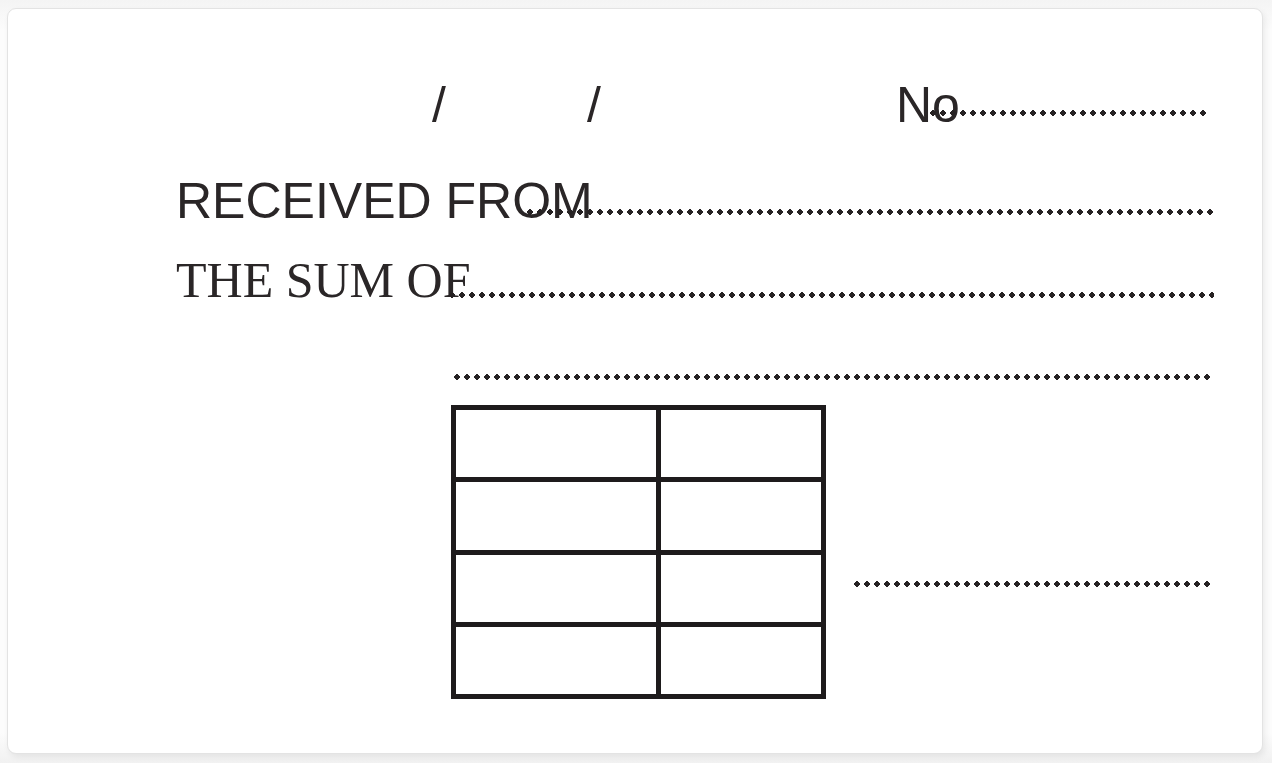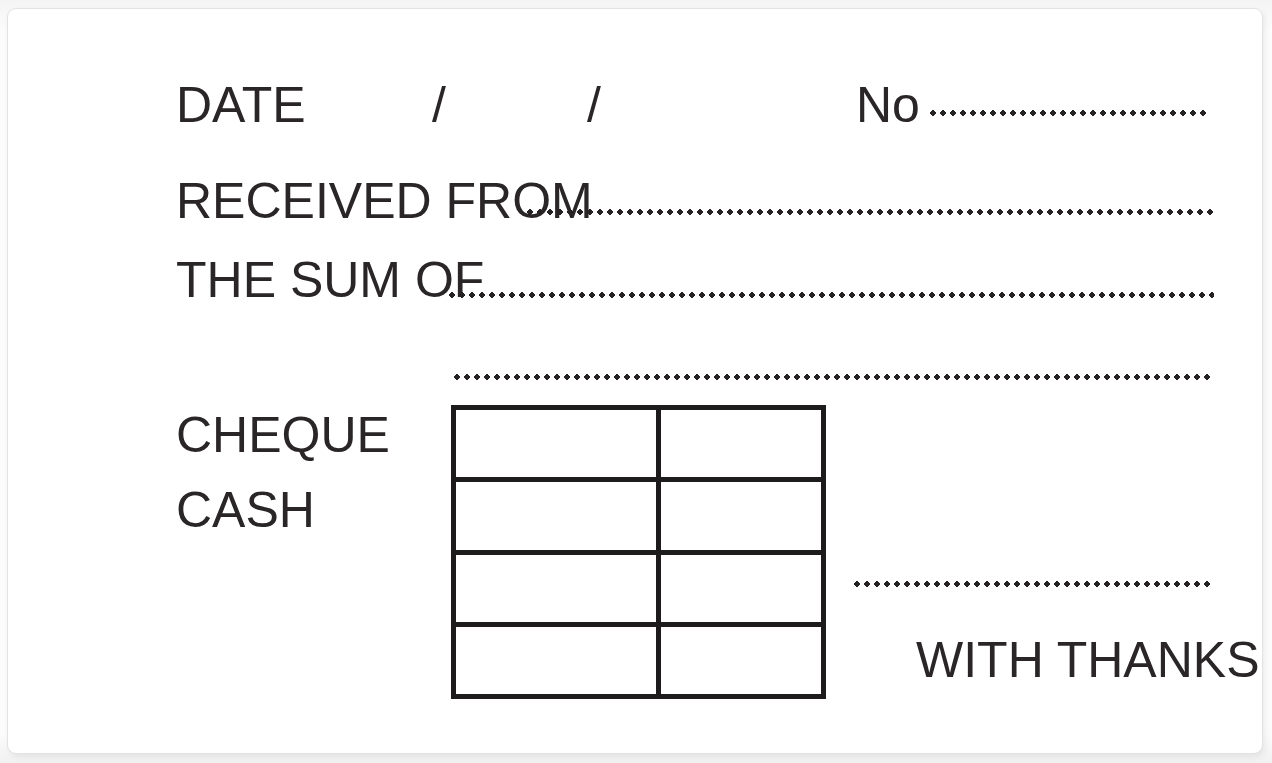--- a/index.html
+++ b/index.html
@@ -51,69 +51,65 @@
     gap: 5px;
     padding: 5px;
     background: #1e1b1c;
   }
   .amount-table .cell { background: #ffffff; }
 
   
   #date-label        { left: 168px; top: 71px; }
   #date-sep-1        { left: 424px; top: 71px; }
   #date-sep-2        { left: 579px; top: 71px; }
-  #no-label          { left: 848px; top: 71px; }
+  #no-label          { left: 888px; top: 71px; }
   #no-line           { left: 921px; top: 100px; width: 281px; }
 
   #received-label    { left: 168px; top: 167px; text-align: center; }
   #received-line     { left: 518px; top: 199px; width: 688px; }
 
-  #sum-label         { left: 168px; top: 246px; }
+  #sum-label         { left: 168px; top: 246px; font-family: Liberation Serif, serif; }
   #sum-line          { left: 440px; top: 282px; width: 766px; }
 
   #amount-top-line   { left: 445px; top: 364px; width: 760px; }
 
   #cheque-label      { left: 168px; top: 401px; }
   #cash-label        { left: 168px; top: 476px; }
   #discount-label    { left: 168px; top: 546px; }
 
   #discount-line     { left: 845px; top: 571px; width: 358px; }
   #thanks-label      { left: 908px; top: 626px; }
 </style>
 </head>
 <body>
 
 <div class="stage">
   <div class="page">
 
-    <div class="lbl" id="date-label">DATE</div>
     <div class="lbl" id="date-sep-1">/</div>
     <div class="lbl" id="date-sep-2">/</div>
     <div class="lbl" id="no-label">No</div>
     <div class="dots" id="no-line"></div>
 
     <div class="lbl" id="received-label">RECEIVED FROM</div>
     <div class="dots" id="received-line"></div>
 
     <div class="lbl" id="sum-label">THE SUM OF</div>
     <div class="dots" id="sum-line"></div>
 
     <div class="dots" id="amount-top-line"></div>
 
-    <div class="lbl" id="cheque-label">CHEQUE</div>
-    <div class="lbl" id="cash-label">CASH</div>
 
     <div class="amount-table">
       <div class="cell"></div>
       <div class="cell"></div>
       <div class="cell"></div>
       <div class="cell"></div>
       <div class="cell"></div>
       <div class="cell"></div>
       <div class="cell"></div>
       <div class="cell"></div>
     </div>
 
     <div class="dots" id="discount-line"></div>
-    <div class="lbl" id="thanks-label">WITH THANKS</div>
 
   </div>
 </div>
 
 </body></html>

